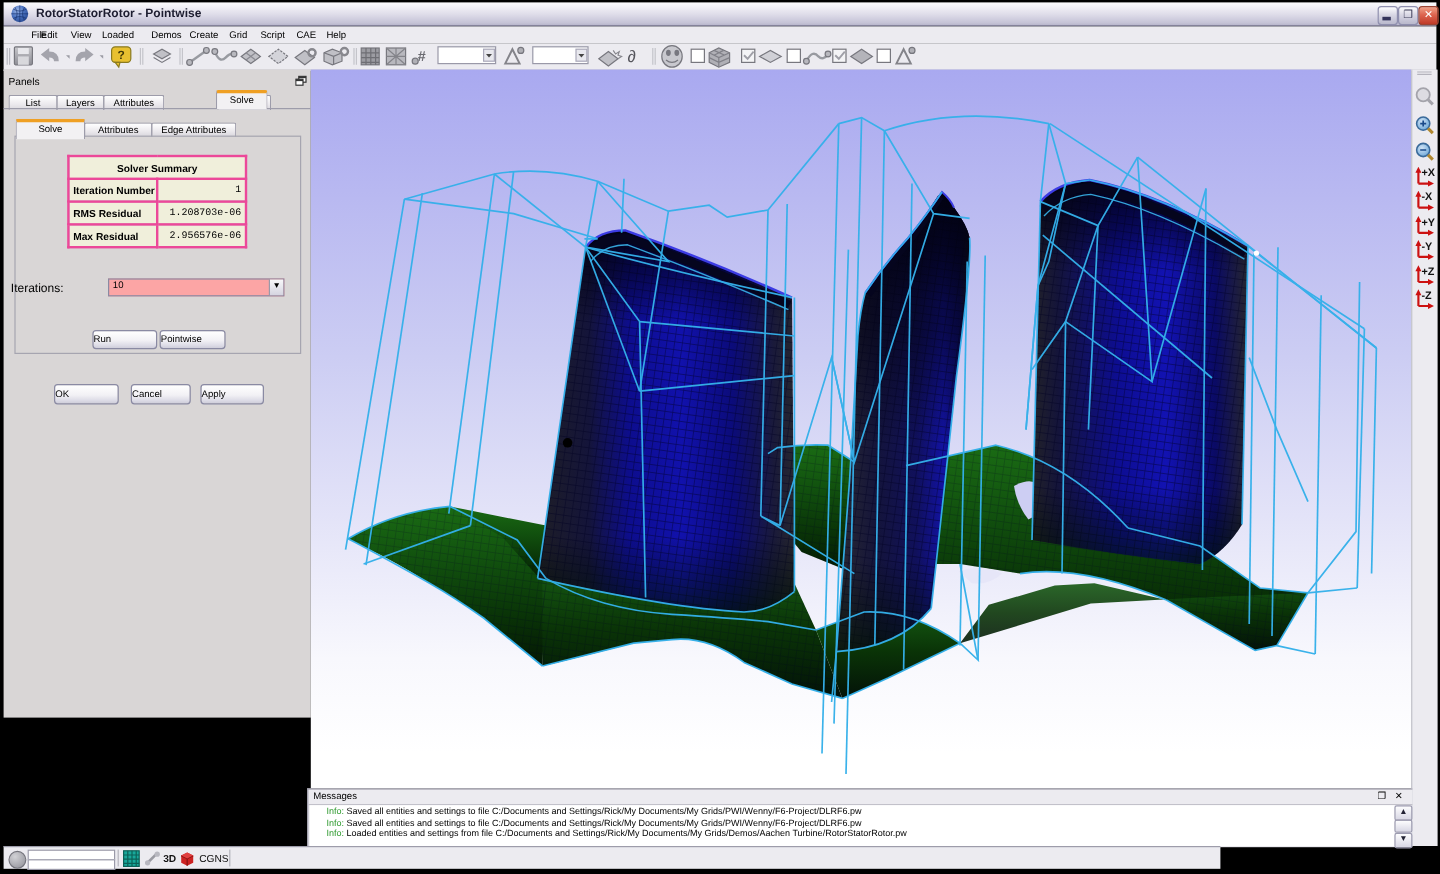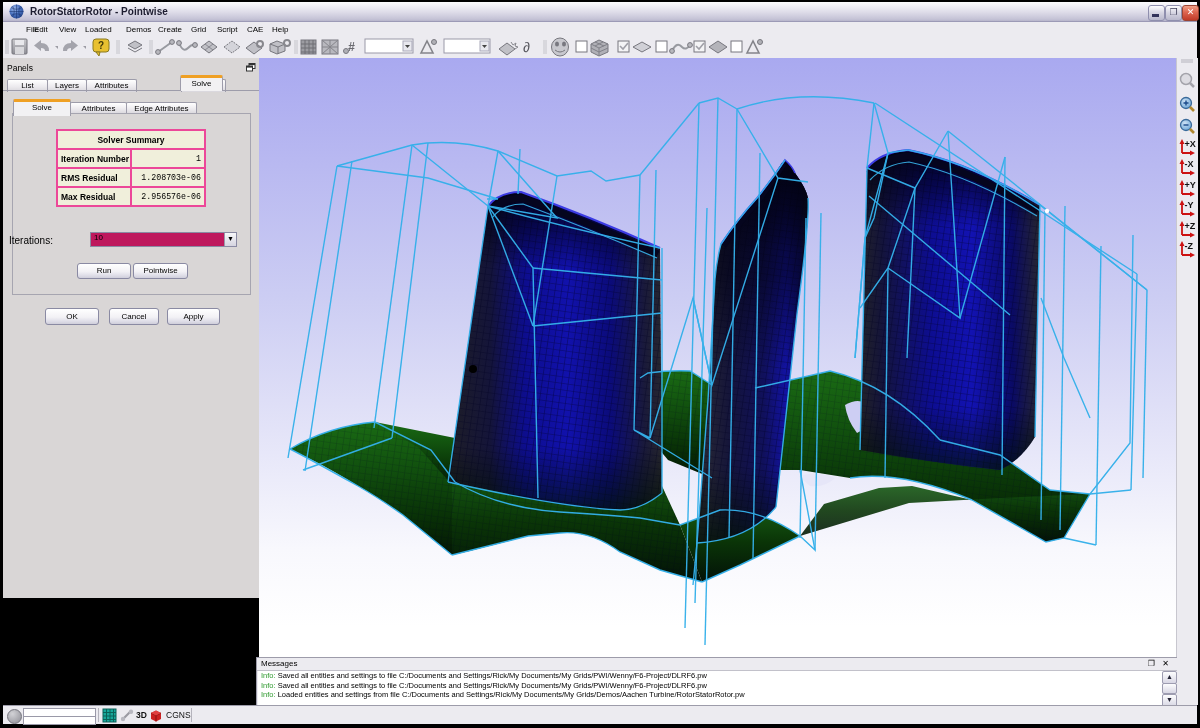--- a/index.html
+++ b/index.html
@@ -23,39 +23,39 @@
 .tab{position:absolute;height:12px;font-size:8px;text-align:center;color:#000;
  background:linear-gradient(180deg,#ffffff,#eceaee 55%,#d8d6dc);border:1px solid #9d9caa;border-bottom:none;border-radius:2px 2px 0 0;}
 .tabact{background:#f2f1f3;border-top:3px solid #efa024;height:15px;z-index:3;}
 #tabline{left:0px;top:32px;width:256px;height:1px;background:#9d9caa;}
 #subpanel{left:9px;top:55px;width:237px;height:180px;border:1px solid #a6a5b0;}
 
 #stable{position:absolute;left:53px;top:71px;width:150px;border-collapse:collapse;font-size:8.5px;table-layout:fixed;}
 #stable td{border:2px solid #ec4899;padding:0 3px;height:17px;background:#f0efdb;white-space:nowrap;overflow:hidden;}
 #stable .lbl{font-weight:bold;text-align:left;width:79px;}
 #stable .val{font-family:"Liberation Mono",monospace;font-size:8.3px;text-align:right;}
-.xpbtn{position:absolute;font-size:8px;color:#000;text-align:center;
+.xpbtn{position:absolute;font-size:8px;color:#000;
  border:1px solid #8a8aa3;border-radius:3px;
- background:linear-gradient(180deg,#ffffff,#f2f1f5 55%,#dcdbe6 85%,#cfceda);}
-.spin{position:absolute;background:#be185d;border:1px solid #8a8aa3;font-size:8px;}
+ background:linear-gradient(180deg,#ffffff,#f2f1f5 55%,#dcdbe6 85%,#cfceda);margin-top:12px;}
+.spin{position:absolute;background:#fca5a5;border:1px solid #8a8aa3;font-size:8px;}
 
 #viewport{left:259px;top:58px;width:917px;height:599px;
  background:linear-gradient(180deg,#a9a9f0 0%,#b9b9f1 18%,#cccdf3 40%,#e3e3f8 62%,#f8f8fd 82%,#ffffff 95%);}
 
 #righttb{left:1176px;top:58px;width:21px;height:647px;background:#ecebf0;border-left:1px solid #c8c7cf;}
 
 #messages{left:256px;top:657px;width:920px;height:48px;background:#ecebf0;border-top:1px solid #9d9caa;border-left:1px solid #9d9caa;}
 #msghead{position:absolute;left:0;top:0;width:100%;height:12px;font-size:8px;color:#000;border-bottom:1px solid #c2c1ca;}
-#msgbody{position:absolute;left:1px;top:13px;width:903px;height:34px;background:#fff;font-size:7.5px;white-space:nowrap;overflow:hidden;padding-left:3px;}
+#msgbody{position:absolute;left:1px;top:13px;width:903px;height:34px;background:#fff;font-size:7.5px;white-space:nowrap;overflow:hidden;padding-left:14px;}
 #msgbody div{height:9.6px;line-height:9.6px;}
 .info{color:#2f9a2f;}
 #msgscroll{position:absolute;right:1px;top:13px;width:14px;height:34px;background:#f0eff4;}
 .sbtn{position:absolute;left:0px;width:13px;height:11px;border:1px solid #9d9cb0;border-radius:2px;background:linear-gradient(180deg,#fdfdfe,#d8d7e4);font-size:7px;text-align:center;line-height:10px;color:#223;}
 
-#statusbar{left:3px;top:705px;width:1194px;height:18px;background:#ecebf0;border-top:1px solid #9d9caa;}
+#statusbar{left:3px;top:705px;width:1014px;height:18px;background:#ecebf0;border-top:1px solid #9d9caa;}
 .white2{position:absolute;background:#fff;border:1px solid #9a99a8;}
 </style></head>
 <body>
 
 <div class="abs" id="titlebar">
   <svg class="abs" style="left:6px;top:2px" width="15" height="15" viewBox="0 0 15 15">
     <defs>
         <radialGradient id="sph" cx="0.35" cy="0.3" r="0.9">
       <stop offset="0" stop-color="#9db8e8"></stop>
           <stop offset="0.45" stop-color="#4a72c0"></stop>

